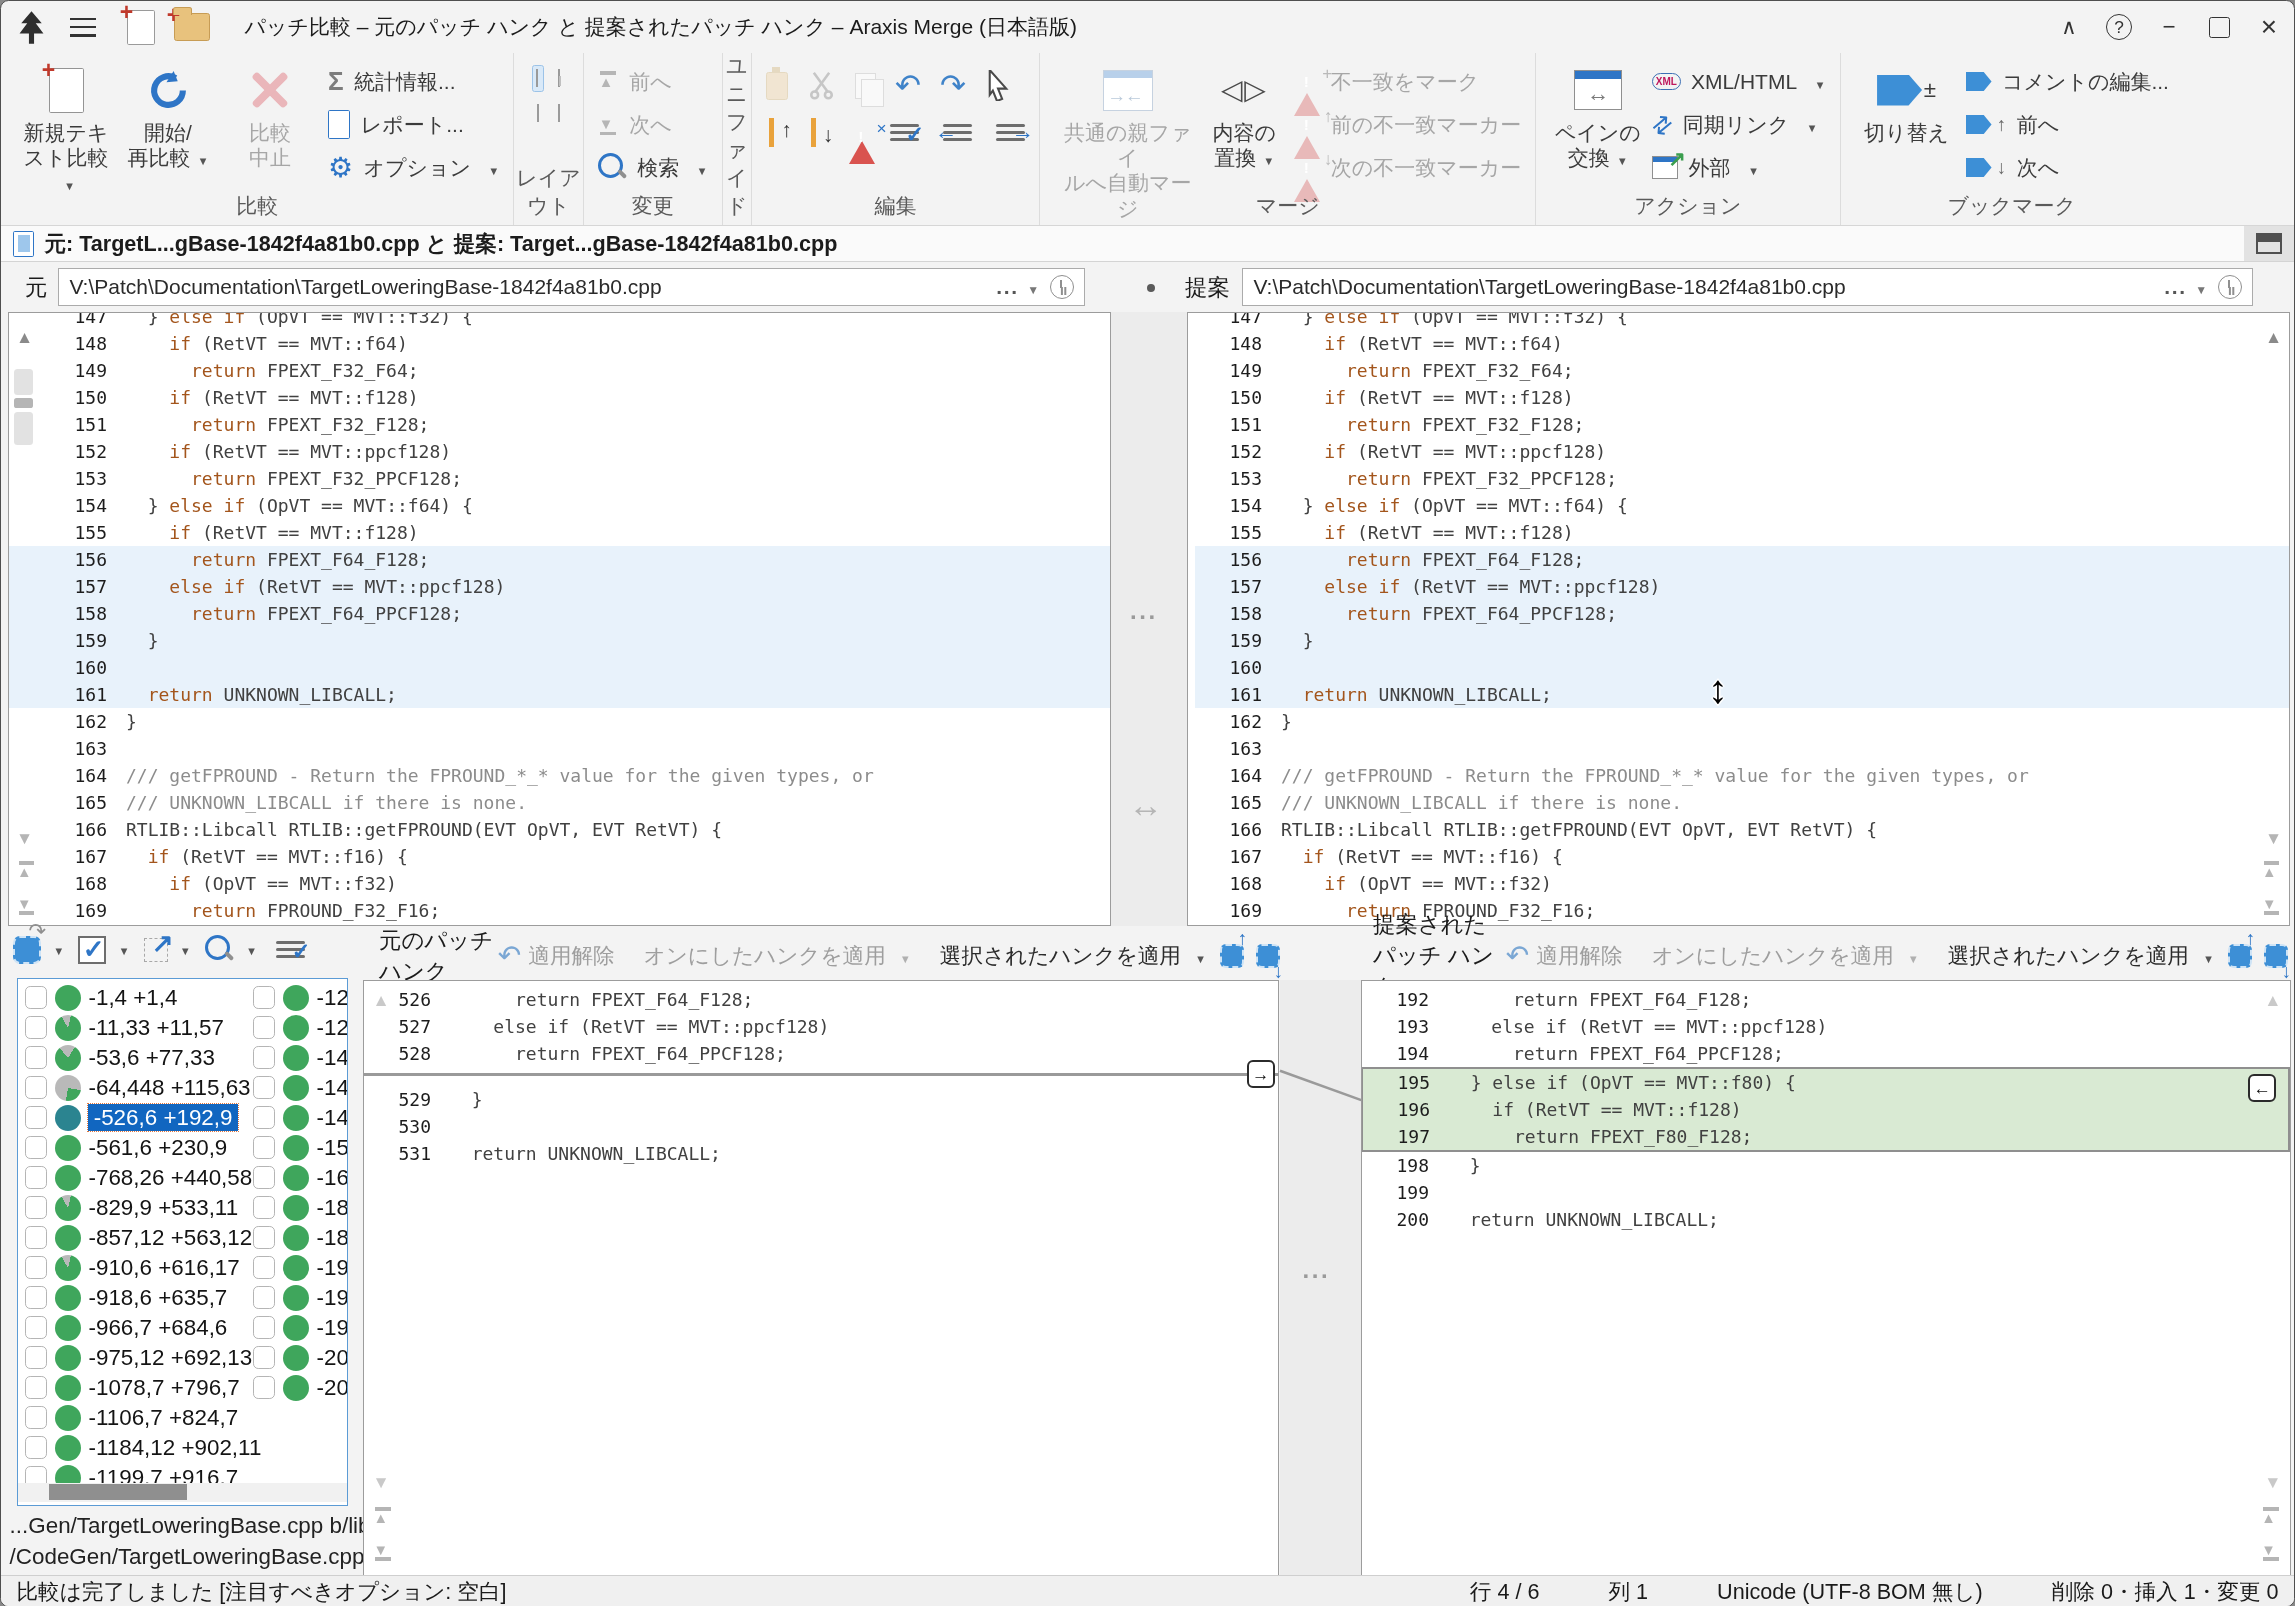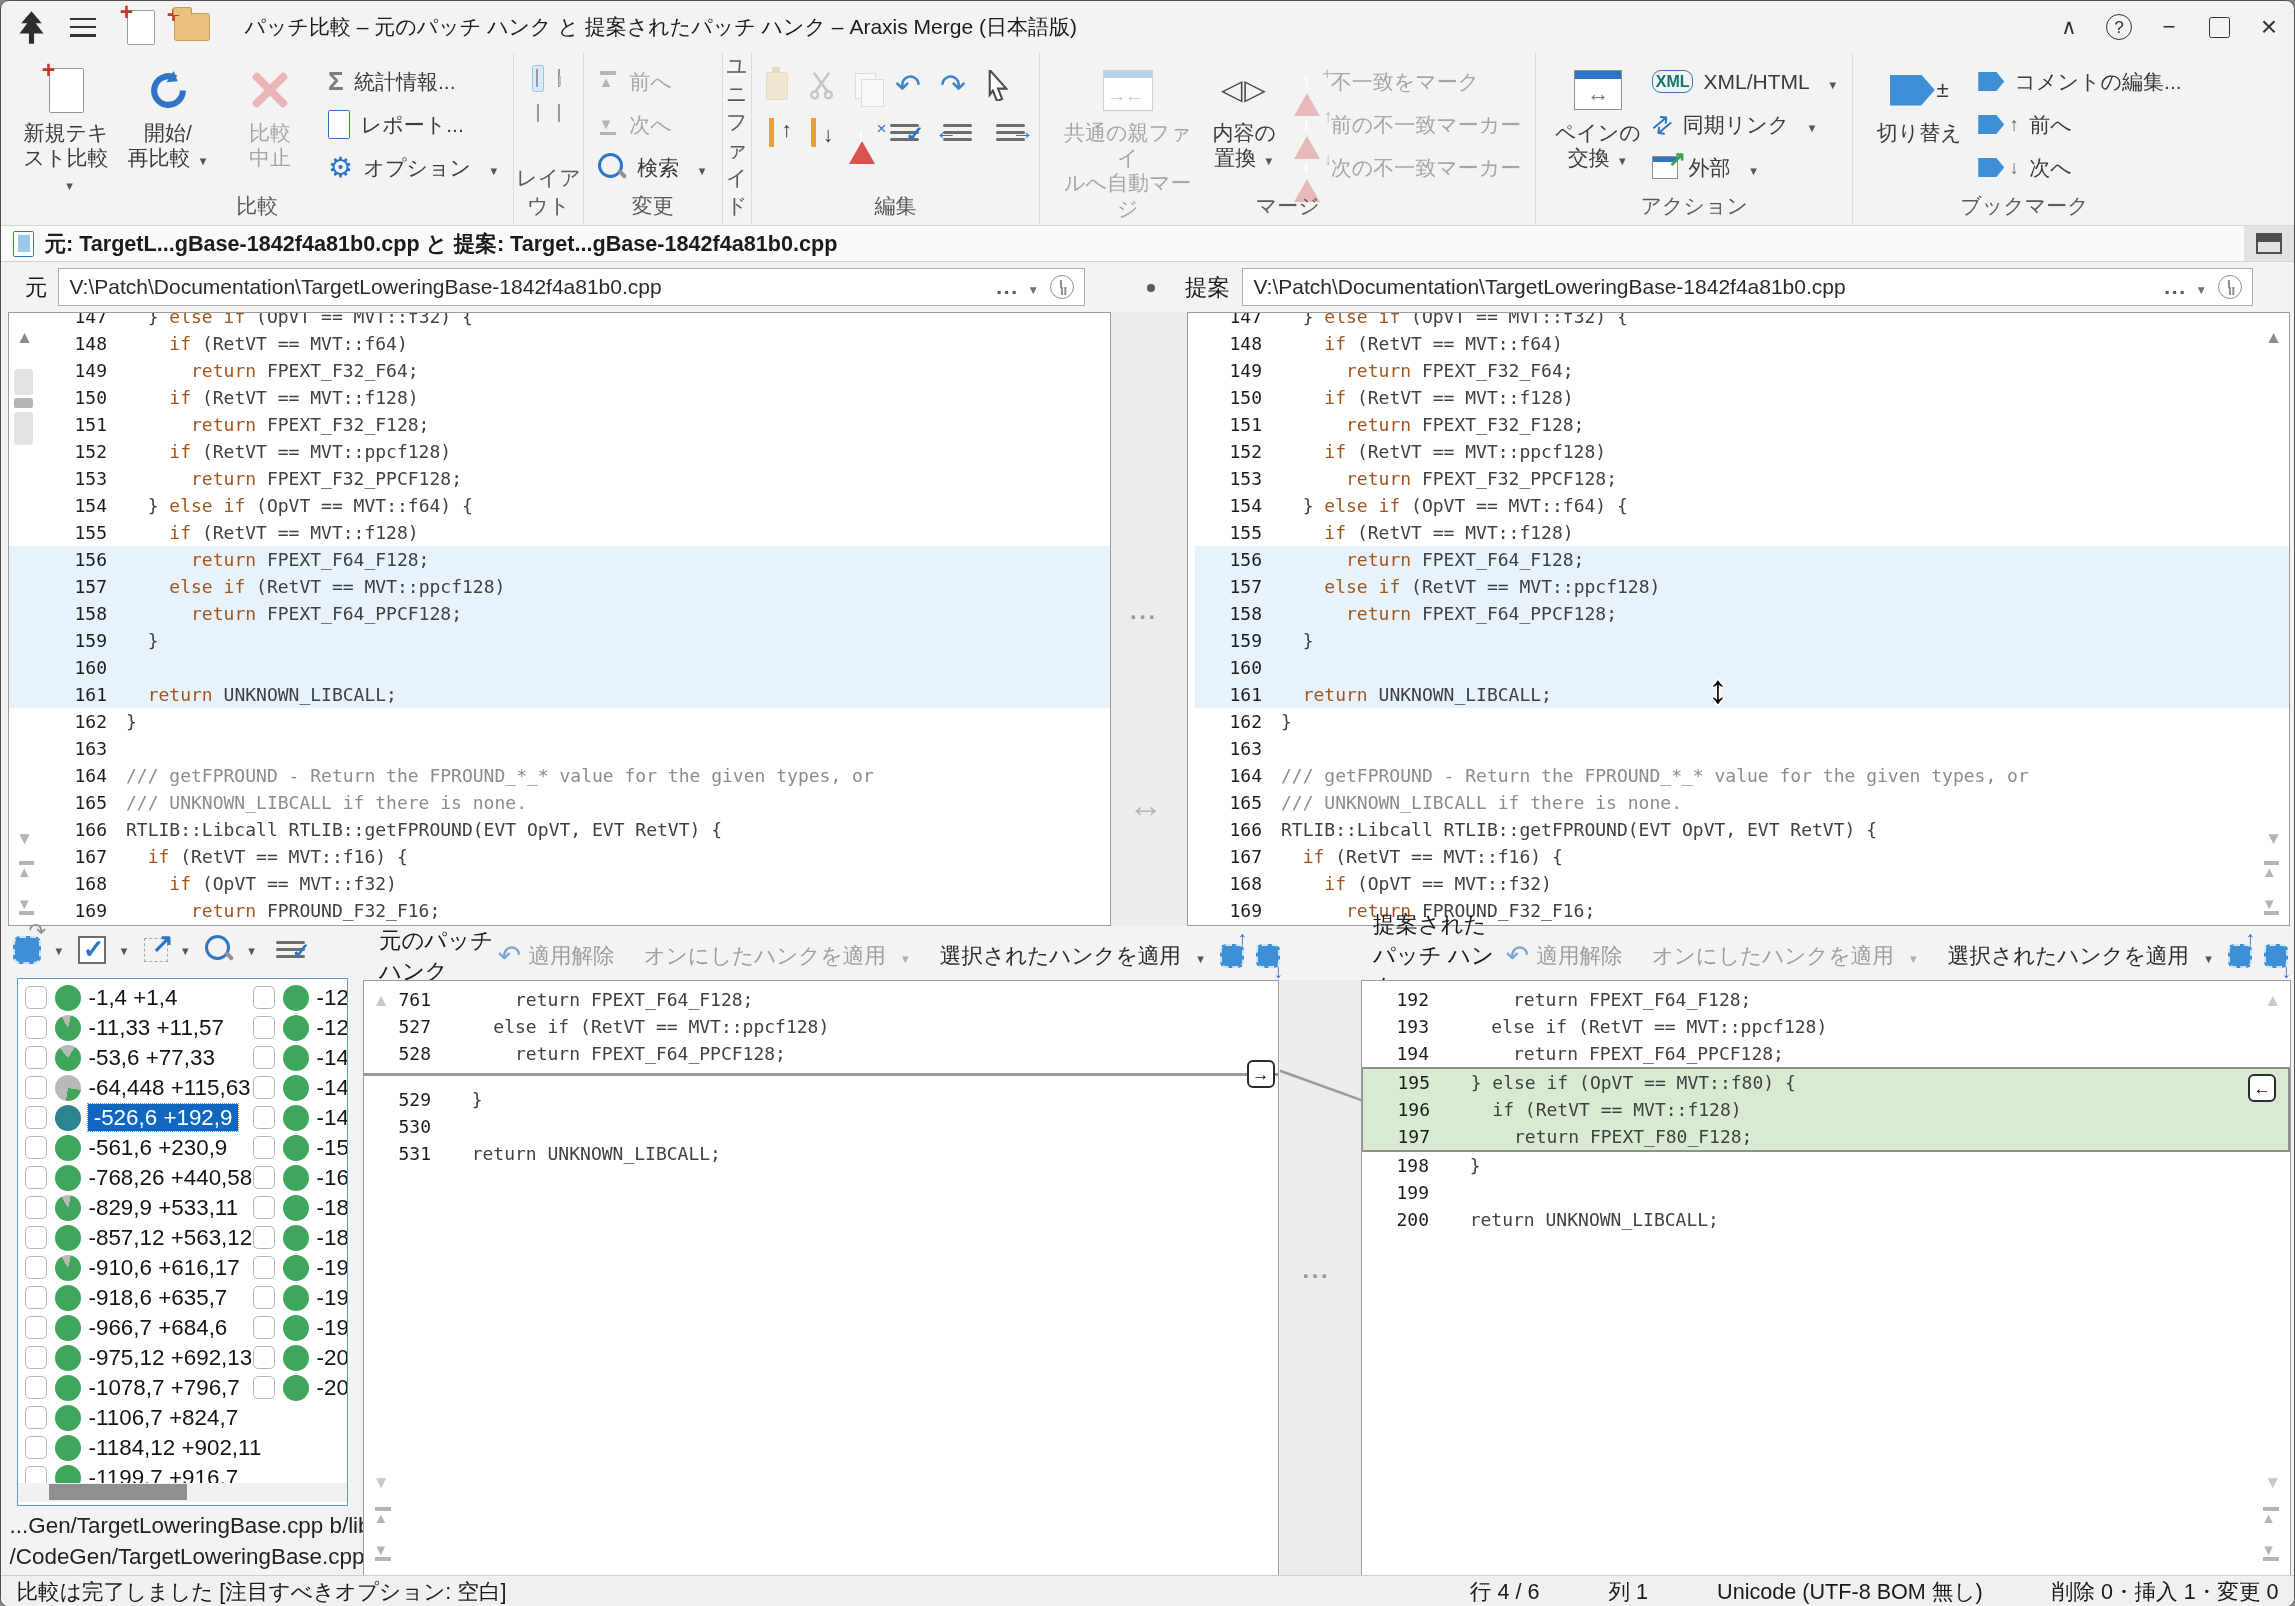--- a/index.html
+++ b/index.html
@@ -85,21 +85,21 @@
   .lc-chk::after { content:"✓"; position:absolute; right:-5.2px; bottom:-7px; color:#2e75c6; font-size:22.4px; font-weight:bold; }
   .lc-al::after  { content:"←"; position:absolute; left:-8.6px; top:-5.2px; color:#2e75c6; font-size:22.4px; font-weight:bold; }
   .lc-ar::after  { content:"→"; position:absolute; right:-8.6px; top:-5.2px; color:#2e75c6; font-size:22.4px; font-weight:bold; }
   .i-winpale { width:50px; height:41px; border:1.7px solid #c6d2e0; background:#fff; position:relative; }
   .i-winpale::before { content:""; position:absolute; left:0; right:0; top:0; height:7.8px; background:#b8d0ea; }
   .i-winpale::after { content:"→←"; position:absolute; left:3.5px; top:14px; color:#b9c9da; font-size:19px; letter-spacing:-1.7px; }
   .g-repl::before { content:"◁▷"; font-size:28px; color:#4a4a4a; letter-spacing:1.7px; }
   .i-winswap { width:48px; height:40px; border:1.7px solid #8f8f8f; background:#fff; position:relative; }
   .i-winswap::before { content:""; position:absolute; left:0; right:0; top:0; height:7.8px; background:#2e75c6; }
   .i-winswap::after { content:"↔"; position:absolute; left:12px; top:10.4px; font-size:22.4px; color:#7a7a7a; }
-  .i-xml { border:1.7px solid #3d6fb4; color:#0f766e; font-size:16px; font-weight:bold; padding:1.7px 2.6px; border-radius:9px; }
+  .i-xml { border:1.7px solid #3d6fb4; color:#be185d; font-size:10px; font-weight:bold; padding:1.7px 2.6px; border-radius:9px; }
   .g-sync::before { content:"⇄"; font-size:24px; color:#2e75c6; display:inline-block; transform:rotate(-40deg); }
   .i-winext { width:26px; height:22.4px; border:1.7px solid #8f8f8f; background:#fff; position:relative; }
   .i-winext::before { content:""; position:absolute; left:0; right:0; top:0; height:5.2px; background:#2e75c6; }
   .i-winext::after { content:"↗"; position:absolute; right:-8.6px; top:-10.4px; color:#3a9e4e; font-size:21px; font-weight:bold; }
   .tag { background:#3d8fd6; clip-path:polygon(0 0,70% 0,100% 50%,70% 100%,0 100%); }
   .tag.big { width:45px; height:31px; }
   .tag.sm { width:26px; height:19px; flex:none; }
   .pm::after { content:"±"; font-size:22.4px; color:#3b3b3b; margin-left:1.7px; }
   .tagdots { position:relative; }
   .tagdots::after { content:"…"; position:absolute; left:0; bottom:-14px; color:#3d8fd6; font-size:21px; font-weight:bold; }
@@ -895,21 +895,21 @@
     <span class="bh-btn en">
         <span>選択されたハンクを適用</span>
         <span class="dd"></span>
       </span>
     <span class="bh-ico-sq up" style="margin-left:14px;"></span>
     <span class="bh-ico-sq dn" style="margin-left:12px;"></span>
   </div>
   <div class="pane" style="left:362px; top:979px; width:916px; height:597px;">
     <div style="position:absolute; top:5.2px; left:0; right:0;" id="origpane-body">
         <div class="crow">
-          <span class="ln">761</span>
+          <span class="ln">526</span>
           <pre class="ct">      return FPEXT_F64_F128;</pre>
         </div>
         <div class="crow">
           <span class="ln">527</span>
           <pre class="ct">    else if (RetVT == MVT::ppcf128)</pre>
         </div>
         <div class="crow">
           <span class="ln">528</span>
           <pre class="ct">      return FPEXT_F64_PPCF128;</pre>
         </div>

